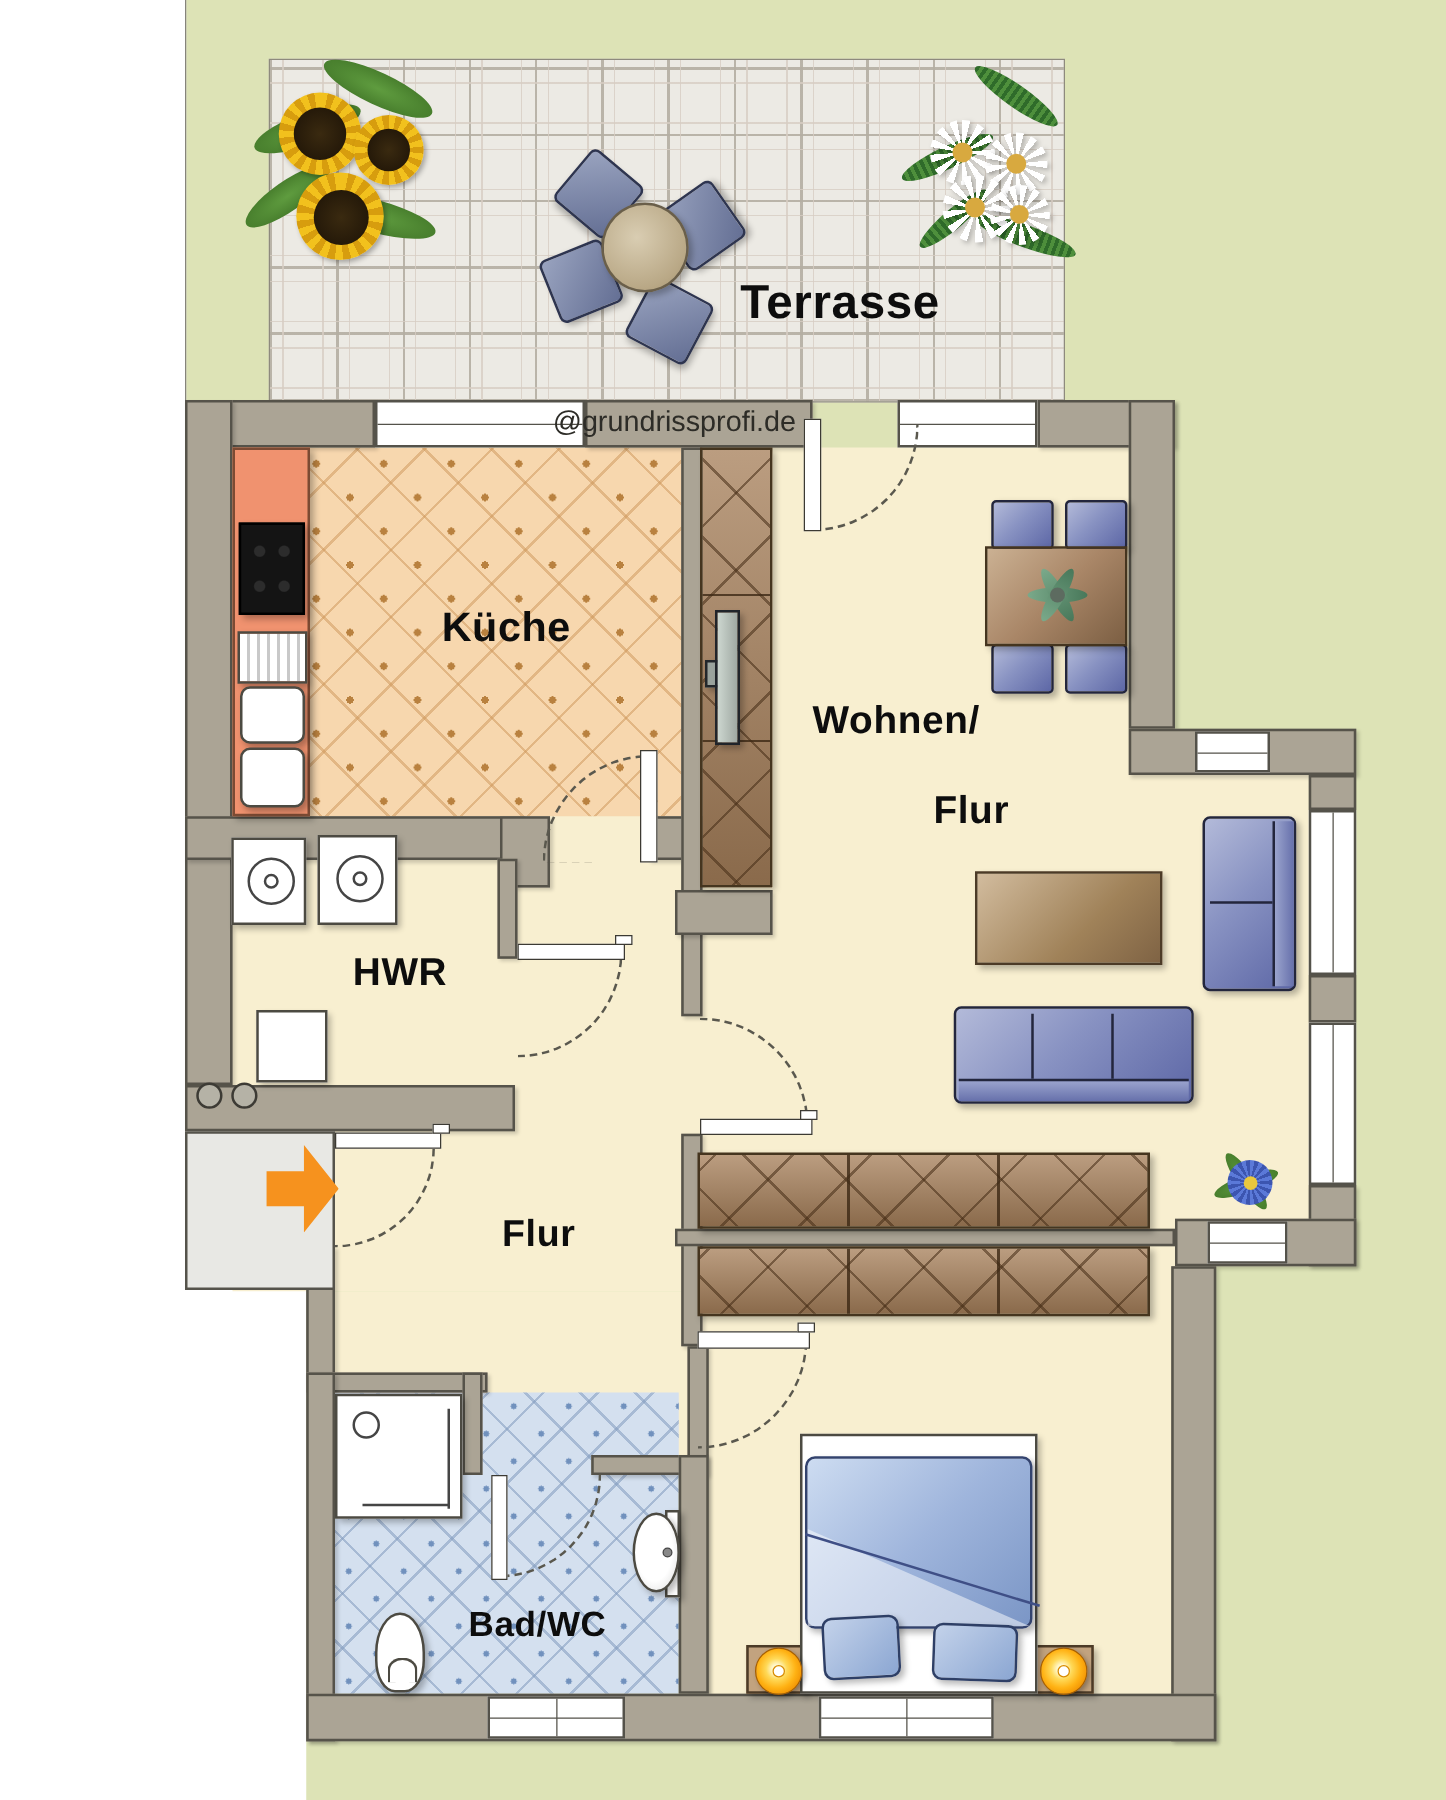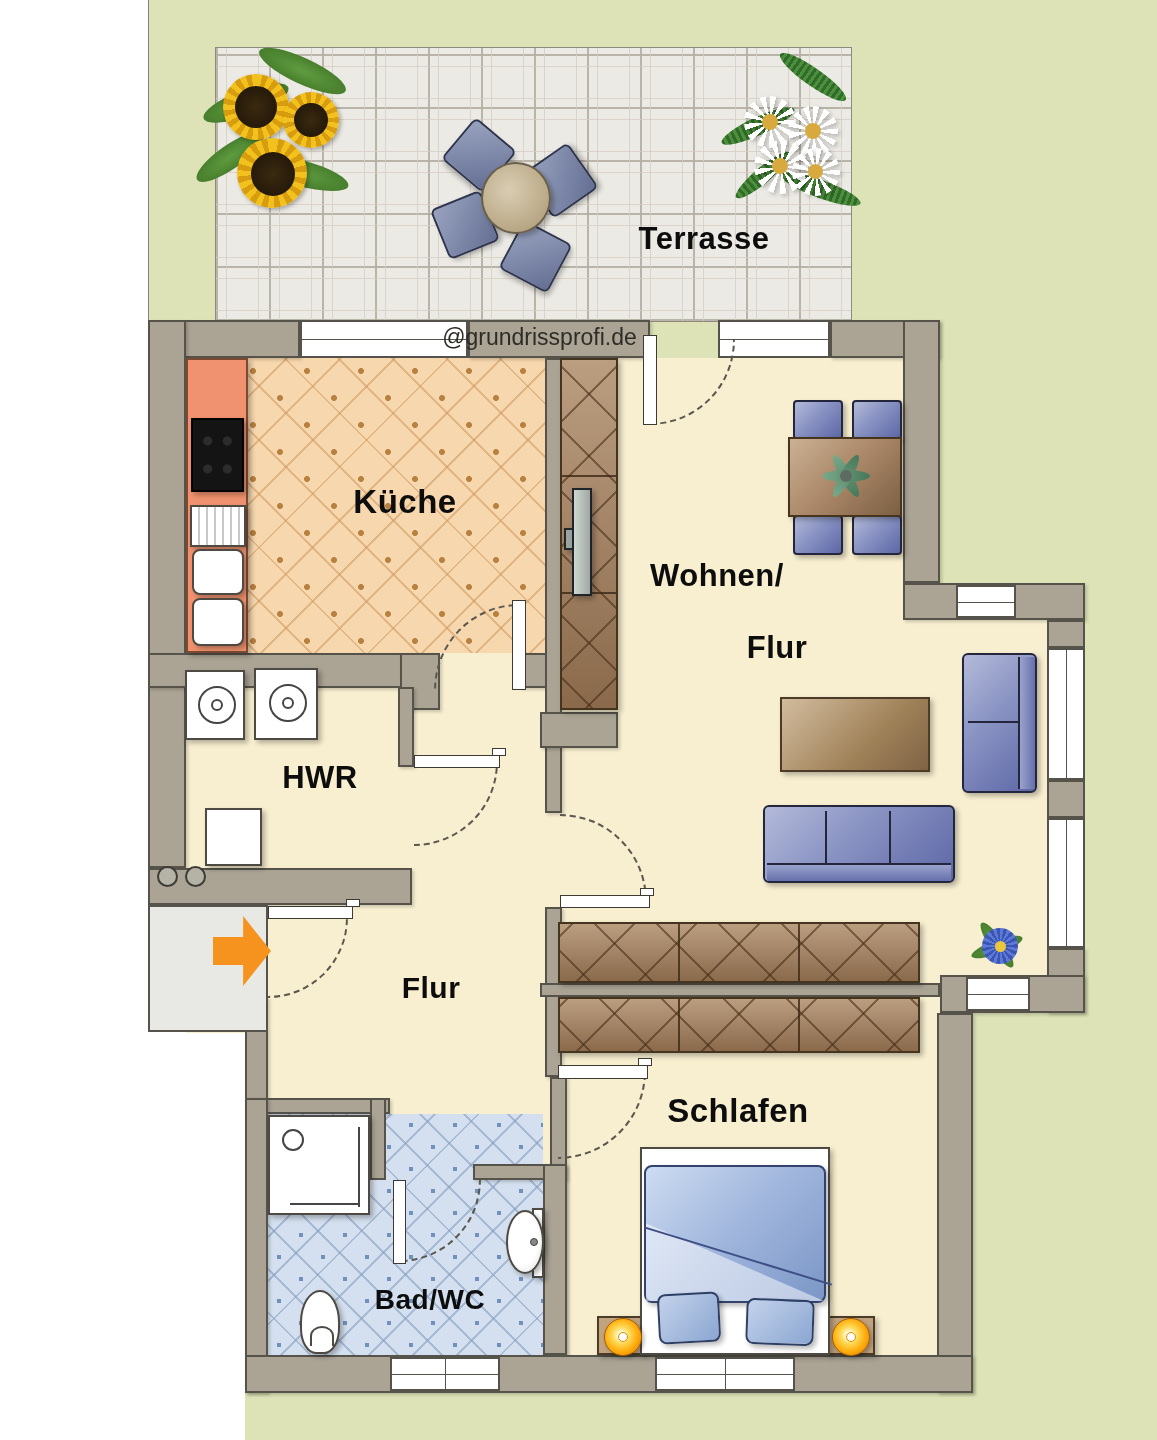--- a/index.html
+++ b/index.html
@@ -106,21 +106,21 @@
     <div class="petals" style="left:74px;top:86px;width:48px;height:48px;background:repeating-conic-gradient(#ffffff 0 14deg,rgba(255,255,255,0) 14deg 28deg);border-radius:50%;filter:drop-shadow(2px 2px 2px rgba(0,0,0,.25));"></div>
     <div class="circ" style="left:90px;top:102px;width:15px;height:15px;background:#d8a93f;"></div>
   </div>
 
   <div class="furn" style="left:452px;top:128px;width:54px;height:54px;background:linear-gradient(135deg,#99a3bf,#646f94);border:2px solid #2e3550;transform:rotate(40deg);border-radius:6px;"></div>
   <div class="furn" style="left:533px;top:153px;width:55px;height:55px;background:linear-gradient(135deg,#99a3bf,#646f94);border:2px solid #2e3550;transform:rotate(-35deg);border-radius:6px;"></div>
   <div class="furn" style="left:438px;top:198px;width:54px;height:54px;background:linear-gradient(135deg,#99a3bf,#646f94);border:2px solid #2e3550;transform:rotate(-22deg);border-radius:6px;"></div>
   <div class="furn" style="left:508px;top:229px;width:55px;height:55px;background:linear-gradient(135deg,#99a3bf,#646f94);border:2px solid #2e3550;transform:rotate(28deg);border-radius:6px;"></div>
   <div class="furn" style="left:481px;top:162px;width:70px;height:72px;border-radius:50%;background:radial-gradient(circle at 40% 38%,#d9cdb2,#b9a886 70%,#a5946f);border:2px solid #6a5f4a;"></div>
 
-  <div class="lbl" style="left:614px;top:221px;width:180px;font-size:31px;">Terrasse</div>
+  <div class="lbl" style="left:582px;top:221px;width:180px;font-size:38px;">Terrasse</div>
 
   <div class="floor-kitchen" style="left:186px;top:358px;width:361px;height:330px;"></div>
   <div class="floor-cream" style="left:560px;top:358px;width:380px;height:655px;"></div>
   <div class="floor-cream" style="left:940px;top:620px;width:110px;height:393px;"></div>
   <div class="floor-cream" style="left:186px;top:653px;width:376px;height:380px;"></div>
   <div class="floor-cream" style="left:245px;top:1033px;width:317px;height:137px;"></div>
   <div class="floor-cream" style="left:550px;top:997px;width:390px;height:393px;"></div>
   <div class="floor-bath" style="left:268px;top:1114px;width:275px;height:241px;"></div>
 
   <div class="abs" style="left:148px;top:905px;width:120px;height:127px;background:#e8e8e4;border:2px solid #55534b;box-sizing:border-box;z-index:8;"></div>
@@ -291,15 +291,14 @@
               background:#f6921e;clip-path:polygon(0 30%,52% 30%,52% 0,100% 50%,52% 100%,52% 70%,0 70%);
               filter:drop-shadow(3px 3px 3px rgba(0,0,0,.35));"></div>
 
   <div class="watermark" style="left:432px;top:324px;width:215px;">@grundrissprofi.de</div>
   <div class="lbl" style="left:330px;top:483px;width:150px;font-size:33px;">Küche</div>
   <div class="lbl" style="left:637px;top:558px;width:160px;font-size:31px;">Wohnen/</div>
   <div class="lbl" style="left:697px;top:630px;width:160px;font-size:31px;">Flur</div>
   <div class="lbl" style="left:245px;top:760px;width:150px;font-size:31px;">HWR</div>
   <div class="lbl" style="left:356px;top:971px;width:150px;font-size:30px;">Flur</div>
   <div class="lbl" style="left:355px;top:1284px;width:150px;font-size:28px;">Bad/WC</div>
-  <div class="lbl" style="left:643px;top:1092px;width:190px;font-size:33px;">Schlafen</div>
 
 </div>
 
 </body></html>

